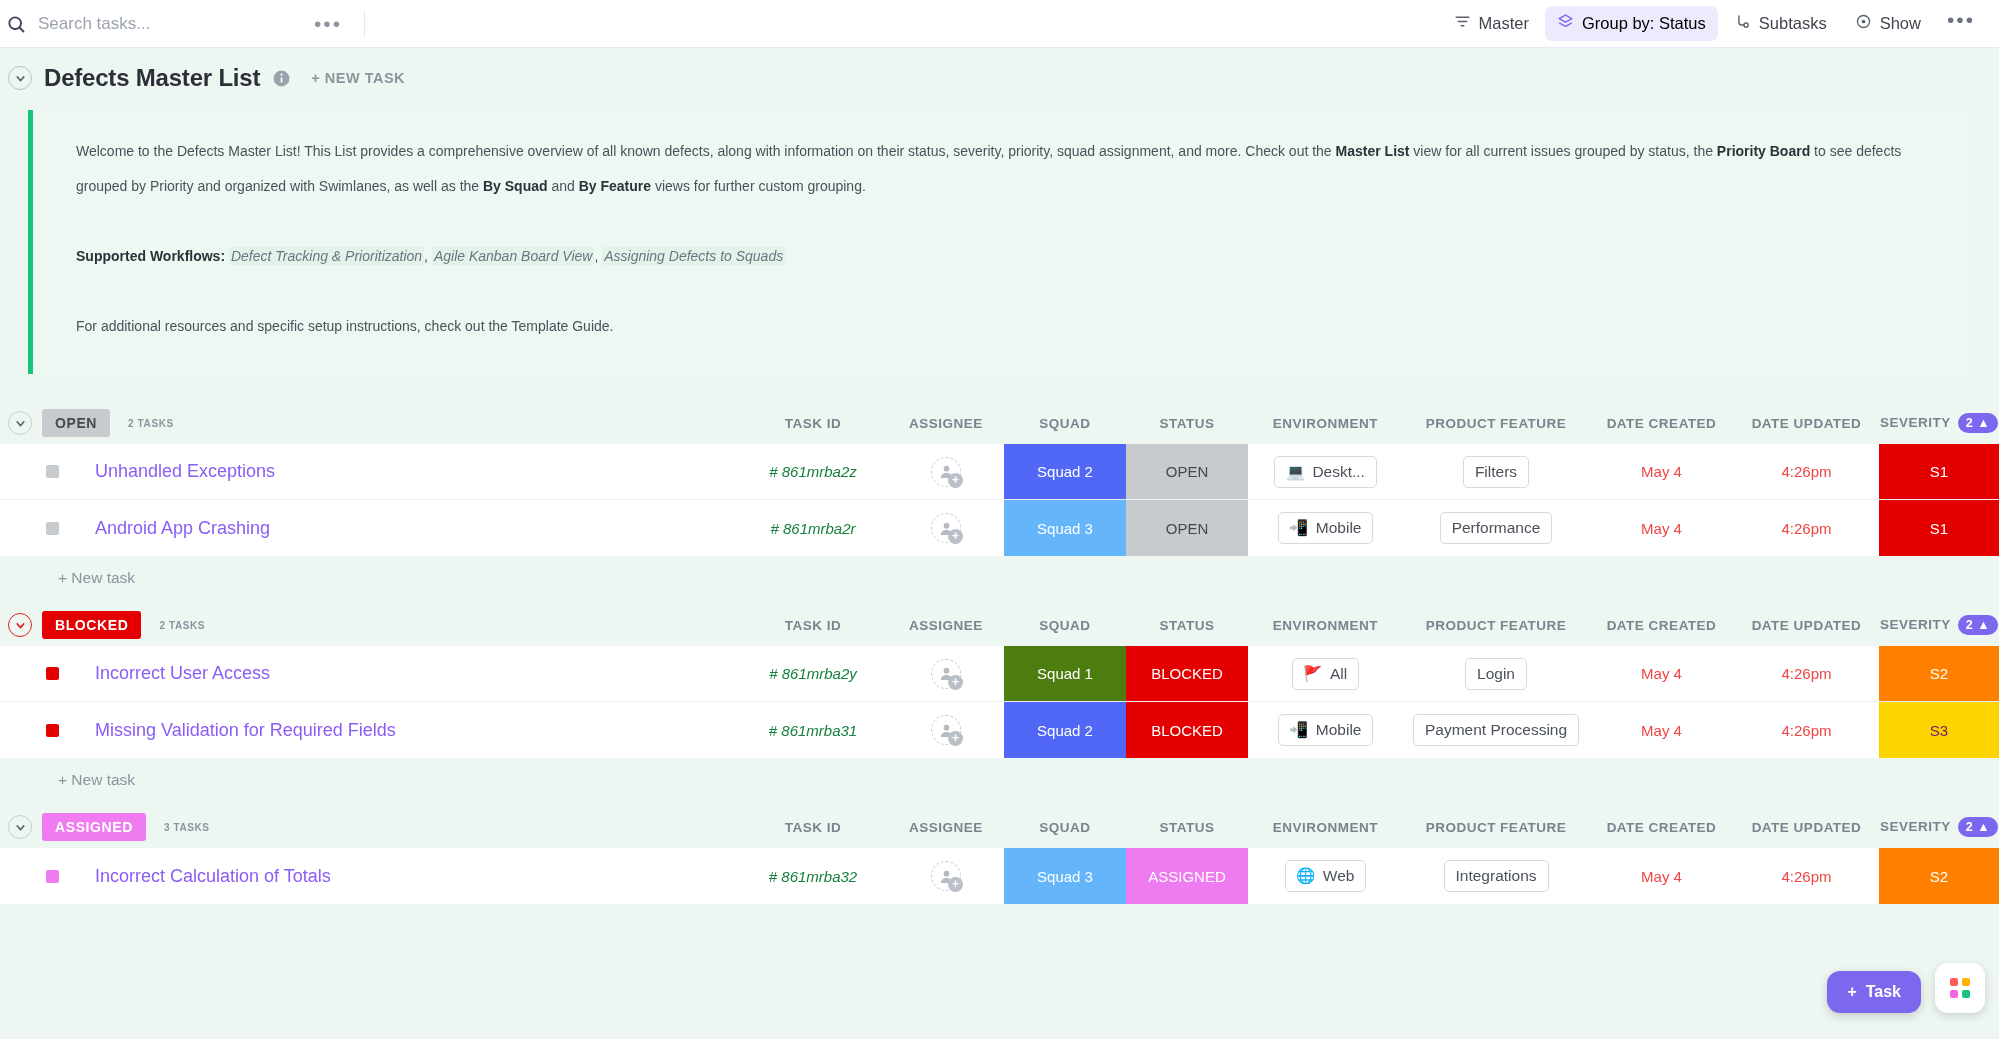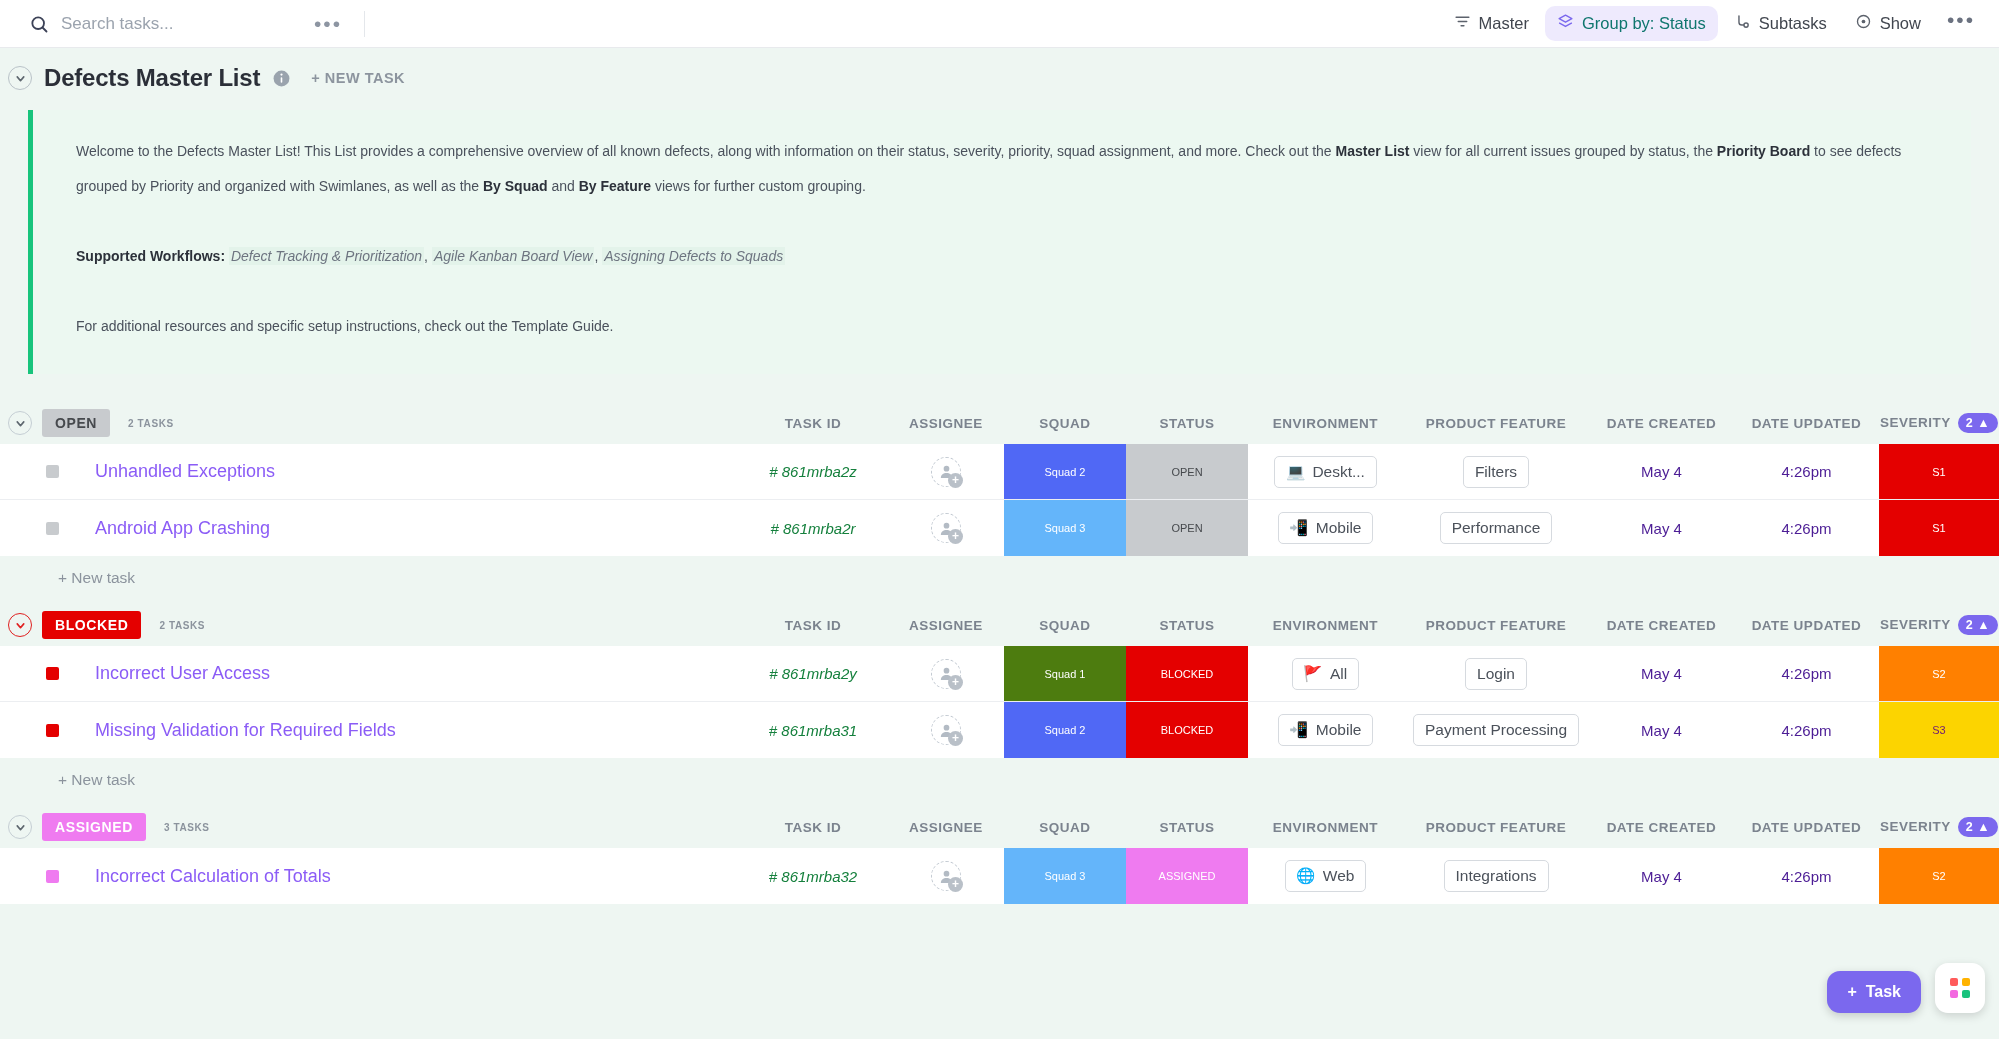--- a/index.html
+++ b/index.html
@@ -14,21 +14,21 @@
   .toolbar {
     height: 48px;
     display: flex;
     align-items: center;
     border-bottom: 1px solid #e8eaed;
     background: #ffffff;
     position: relative;
   }
   .search-wrap {
     display: flex; align-items: flex-end; gap: 12px;
-    padding-left: 29px; width: 300px;
+    padding-left: 6px; width: 300px;
   }
   .search-icon { width: 20px; height: 20px; color: #3c4257; flex: none; }
   .search-input {
     border: none; outline: none; background: transparent;
     font-family: "Liberation Sans", sans-serif;
     font-size: 17px; color: #3c4257; width: 230px;
   }
   .search-input::placeholder { color: #9ba3ae; }
   .tb-dots {
     color: #8d95a2; font-size: 21px; letter-spacing: 2px;
@@ -39,21 +39,21 @@
     margin-left: auto; display: flex; align-items: center;
     gap: 4px; padding-right: 14px;
   }
   .tb-btn {
     display: flex; align-items: center; gap: 8px;
     padding: 7px 12px; border-radius: 7px;
     font-size: 16.5px; color: #41464f; cursor: pointer;
     white-space: nowrap;
   }
   .tb-btn svg { flex: none; }
-  .tb-btn.active { background: #eeeafd; color: #0f766e; border-radius: 10px; }
+  .tb-btn.active { background: #eeeafd; color: #000000; }
   .tb-btn.active svg { color: #7b68ee; }
   .tb-more {
     color: #6b7280; font-size: 21px; letter-spacing: 2px;
     line-height: 10px; padding: 0 10px 8px 10px; cursor: pointer;
   }
 
   
   .page {
     background: #eef6f2;
     height: 991px;
@@ -160,35 +160,35 @@
   .status-dot { width: 13px; height: 13px; border-radius: 2px; flex: none; }
   .task-title {
     font-size: 18px; color: #8b5cf6; white-space: nowrap;
     overflow: hidden; text-overflow: ellipsis; margin-left: 17px;
   }
   .cell {
     display: flex; align-items: center; justify-content: center;
     font-size: 15px; color: #8b939d; flex: none;
   }
   .cell.tid { color: #15803d; font-size: 15px; font-style: italic; }
-  .cell.date { color: #4c1d95; }
+  .cell.date { color: #ef4444; }
   .avatar {
     width: 30px; height: 30px; border-radius: 50%;
     border: 1.4px dashed #c3cad2; color: #b3bbc4;
     display: flex; align-items: center; justify-content: center;
     position: relative;
   }
   .avatar .plus {
     position: absolute; right: -3px; bottom: -2px;
     width: 15px; height: 15px; border-radius: 50%;
     background: #b9c0c8; color: #fff; font-size: 12px; line-height: 14px;
     text-align: center; font-weight: bold;
   }
   .fill-cell {
-    color: #fff; font-size: 11px; font-weight: 500;
+    color: #fff; font-size: 15px; font-weight: 500;
     justify-content: center;
   }
   .tag {
     display: inline-flex; align-items: center; gap: 7px;
     border: 1px solid #d6dadf; border-radius: 5px;
     background: #fff; padding: 6px 11px;
     font-size: 15.5px; color: #4b515a; max-width: 100%;
   }
   .tag span.lbl { white-space: nowrap; overflow: hidden; text-overflow: ellipsis; }
 

